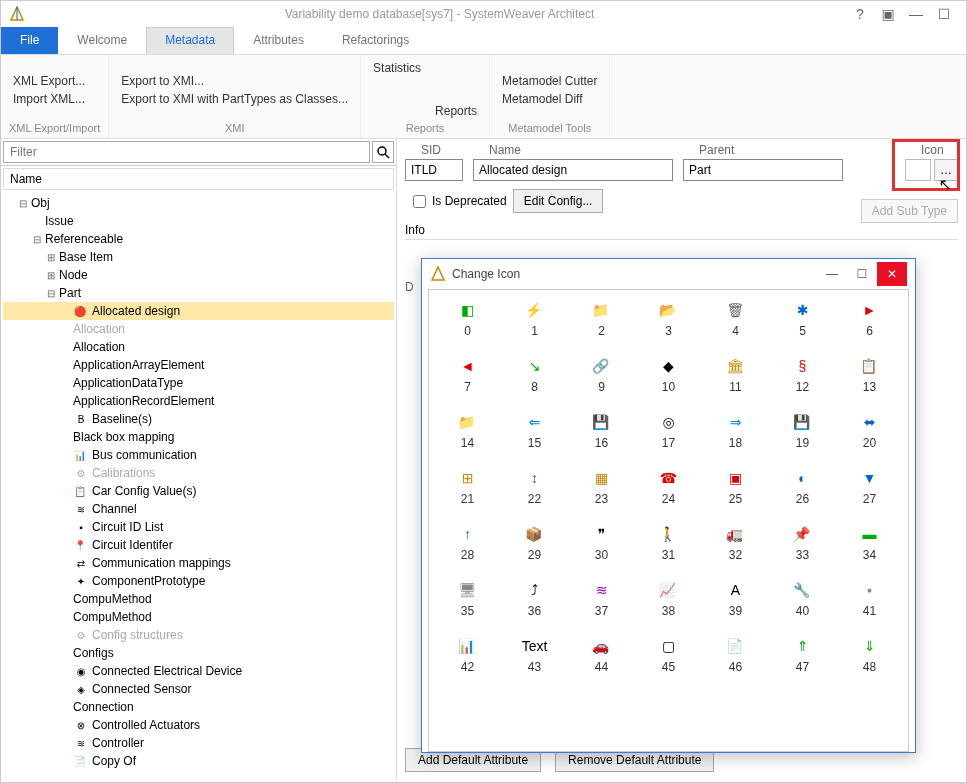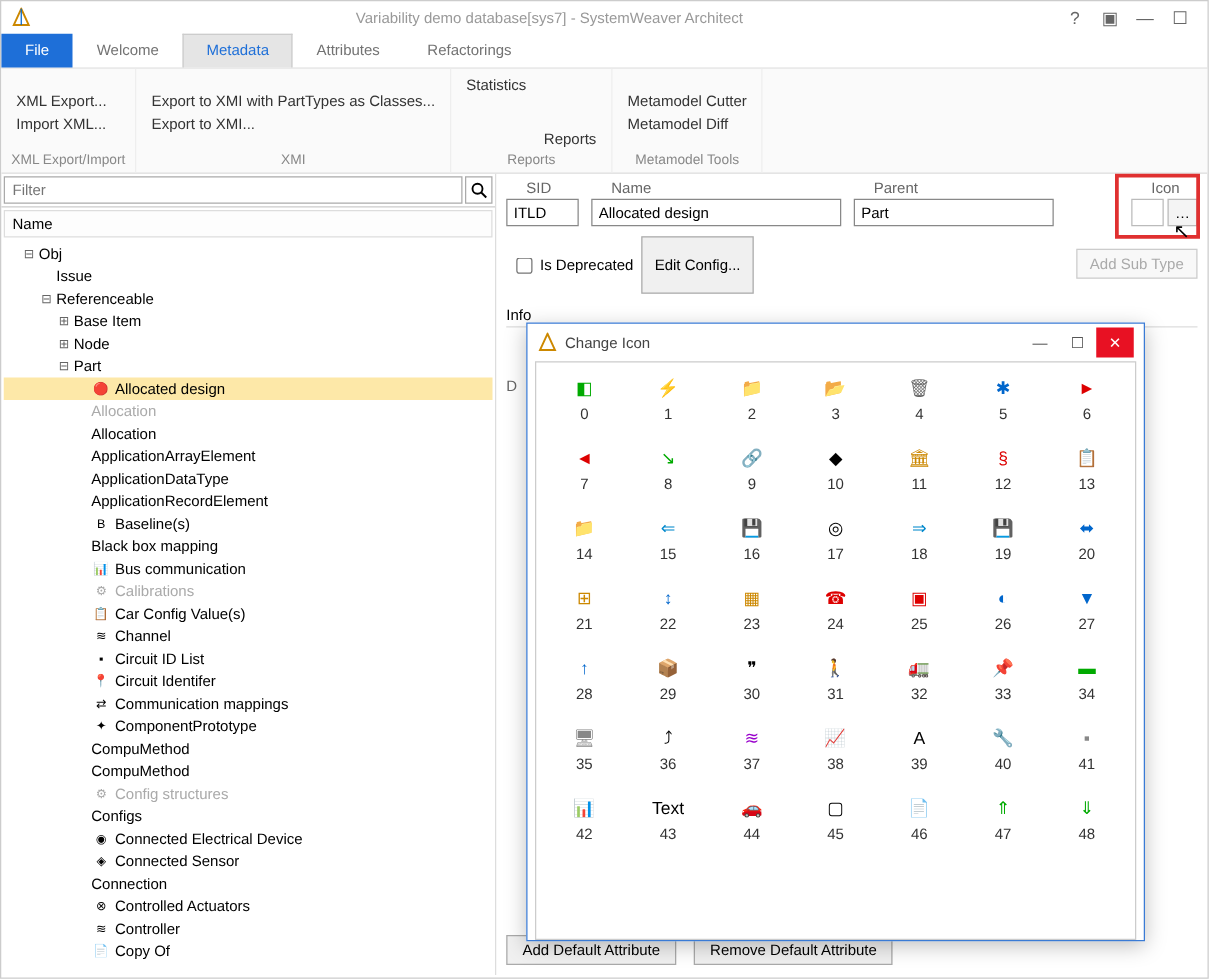--- a/index.html
+++ b/index.html
@@ -44,21 +44,21 @@
 .right-pane { flex: 1; padding: 4px 8px; position: relative; }
 .form-row { display: flex; gap: 10px; margin-bottom: 6px; }
 .form-field { display: flex; flex-direction: column; }
 .form-field label { color: #666; margin-bottom: 2px; margin-left: 16px; }
 .form-field input { border: 1px solid #888; padding: 3px 5px; }
 .icon-highlight { position: absolute; border: 3px solid #e03030; top: 0; right: 6px; width: 68px; height: 52px; pointer-events: none; }
 .icon-box { width: 26px; height: 22px; border: 1px solid #bbb; background: #fff; display: inline-block; }
 .icon-btn { width: 24px; height: 22px; border: 1px solid #bbb; background: #f4f4f4; display: inline-flex; align-items: center; justify-content: center; cursor: pointer; }
 .dep-row { display: flex; align-items: center; gap: 6px; margin: 8px 0; }
 .dep-row input[type=checkbox] { margin-left: 8px; }
-.dep-row button { border: 1px solid #aaa; background: #f0f0f0; padding: 15px 10px; cursor: pointer; }
+.dep-row button { border: 1px solid #aaa; background: #f0f0f0; padding: 4px 10px; cursor: pointer; }
 .add-sub { border: 1px solid #ccc; background: #f8f8f8; padding: 4px 10px; color: #aaa; position: absolute; right: 8px; top: 60px; }
 .info-label { border-bottom: 1px solid #ddd; padding-bottom: 2px; margin-top: 10px; }
 .attr-btns { position: absolute; bottom: 8px; left: 8px; display: flex; gap: 14px; }
 .attr-btns button { border: 1px solid #aaa; background: #f0f0f0; padding: 4px 12px; cursor: pointer; }
 
 .dialog { position: absolute; left: 420px; top: 257px; width: 495px; height: 495px; background: #fff; border: 1px solid #3a7bd5; box-shadow: 0 4px 16px rgba(0,0,0,0.25); display: flex; flex-direction: column; z-index: 100; }
 .dialog-title { height: 30px; display: flex; align-items: center; padding: 0 8px; }
 .dialog-title .dicon { width: 16px; height: 16px; margin-right: 6px; }
 .dialog-title .dtext { flex: 1; color: #444; }
 .dialog-title .dbtn { width: 30px; height: 24px; display: flex; align-items: center; justify-content: center; cursor: pointer; color: #555; }
@@ -100,22 +100,22 @@
 <div class="ribbon">
   <div class="ribbon-group">
     <div class="ribbon-items">
       <div class="ribbon-item">XML Export...</div>
       <div class="ribbon-item">Import XML...</div>
     </div>
     <div class="glabel">XML Export/Import</div>
   </div>
   <div class="ribbon-group">
     <div class="ribbon-items">
+      <div class="ribbon-item">Export to XMI...</div>
       <div class="ribbon-item">Export to XMI with PartTypes as Classes...</div>
-      <div class="ribbon-item">Export to XMI...</div>
     </div>
     <div class="glabel">XMI</div>
   </div>
   <div class="ribbon-group">
     <div class="ribbon-items horiz">
       <div class="ribbon-item" style="align-self:flex-start;">Statistics</div>
       <div class="ribbon-item" style="align-self:flex-end;">Reports</div>
     </div>
     <div class="glabel">Reports</div>
   </div>

